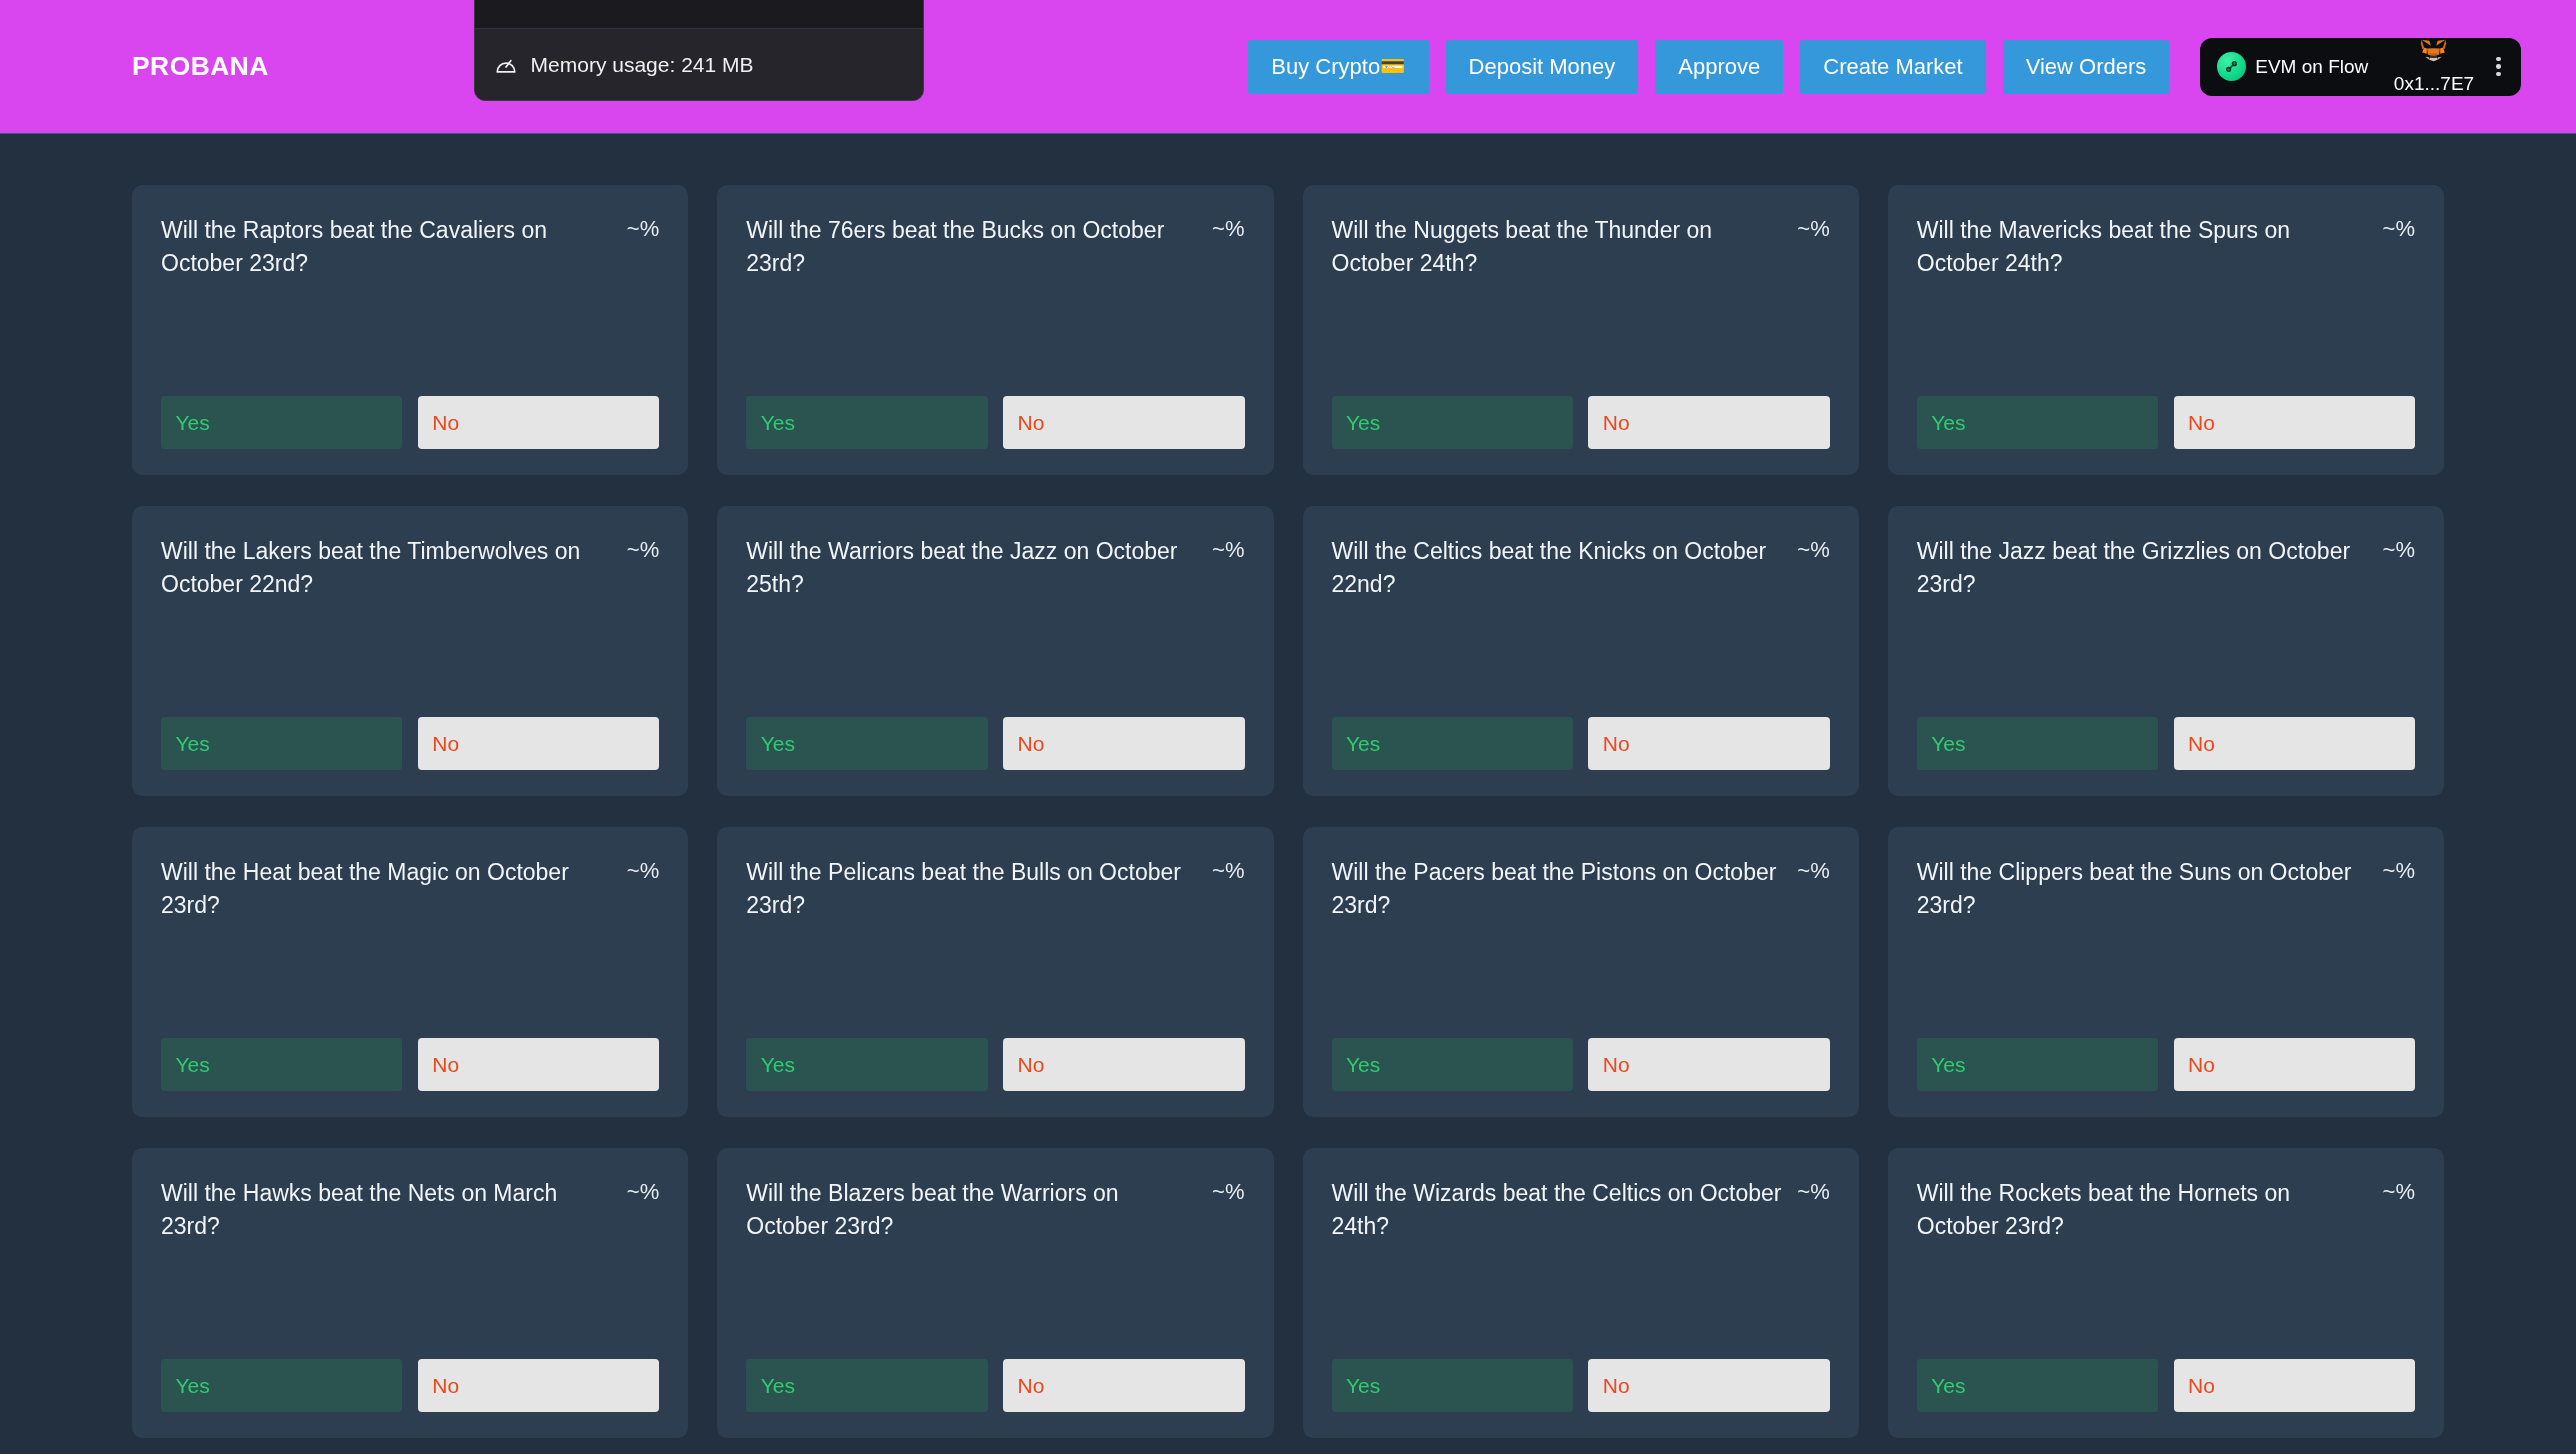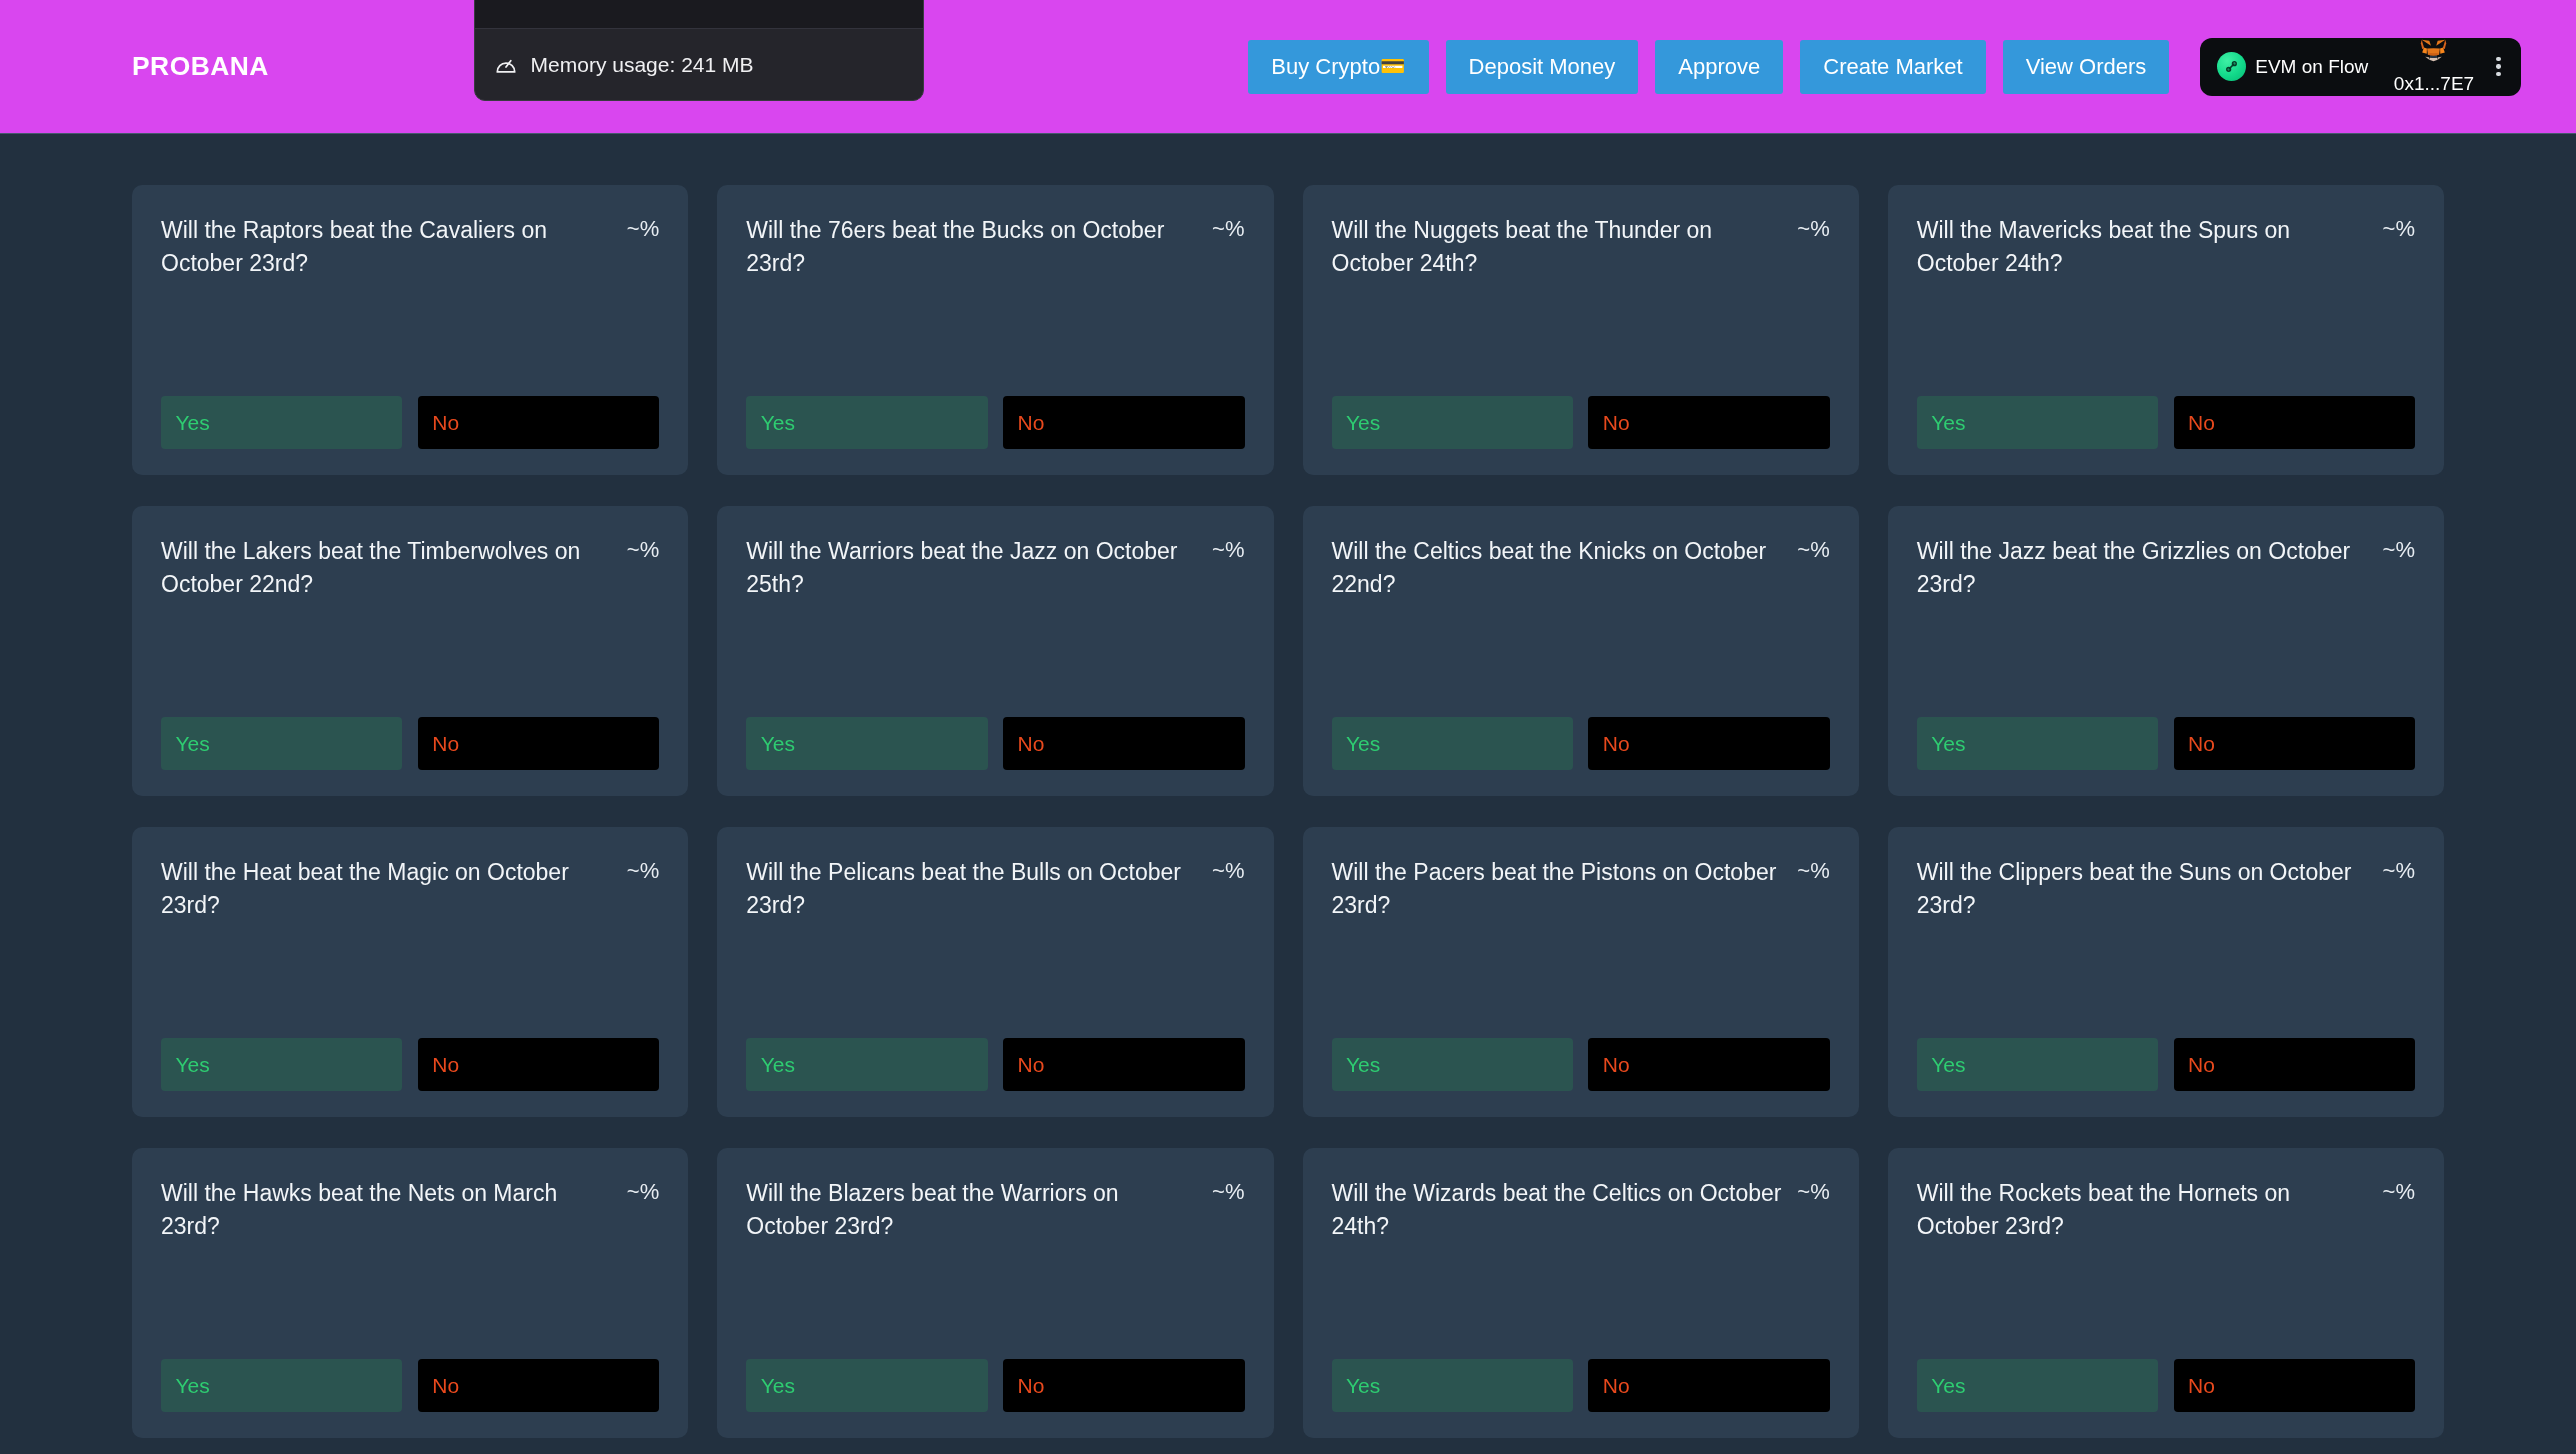--- a/index.html
+++ b/index.html
@@ -237,21 +237,21 @@
     cursor: pointer;
     line-height: 53px;
   }
 
   .vote-yes {
     background: #2b5450;
     color: #2ecc71;
   }
 
   .vote-no {
-    background: #000000;
+    background: #e5e5e5;
     color: #e8491d;
   }
 </style>
 </head>
 <body>
 
 <div class="app">
 
   <header class="header">
     <div class="brand">PROBANA</div>

